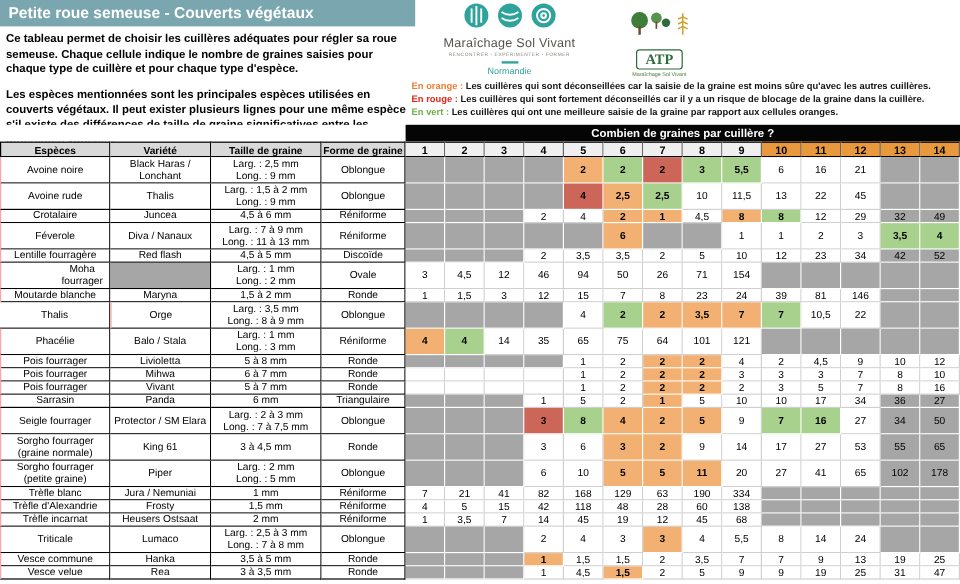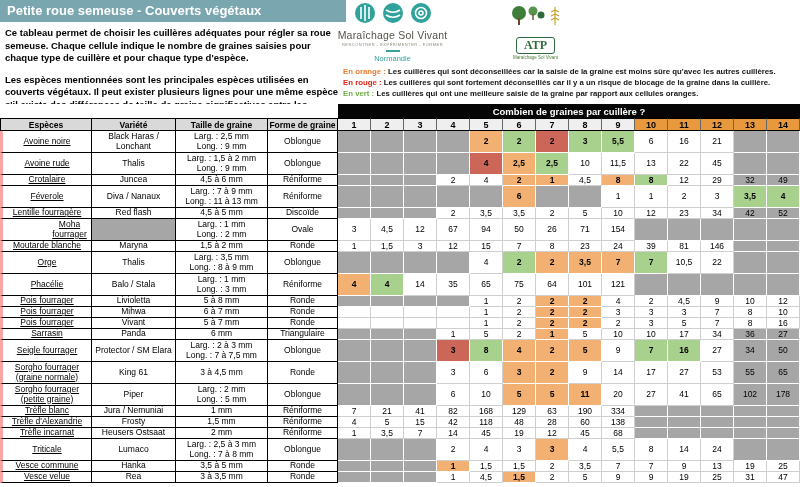--- a/index.html
+++ b/index.html
@@ -7,21 +7,21 @@
         font-family:"Liberation Sans",sans-serif;color:#000;}
 
   .banner{position:absolute;left:0;top:0;width:346px;height:22px;background:#7AA6AF;
           color:#fff;font-size:13px;font-weight:bold;line-height:22px;padding-left:7px;
           box-sizing:border-box;}
 
   .desc{position:absolute;left:5px;top:27px;width:334px;font-size:9.5px;font-weight:bold;
         line-height:12.5px;}
   .desc p{margin:0 0 9px 0;}
 
-  .logos{position:absolute;left:320px;top:2px;width:270px;display:flex;gap:18px;align-items:center;}
+  .logos{position:absolute;left:352px;top:2px;width:270px;display:flex;align-items:flex-end;}
   .msv{width:145px;text-align:center;color:#56534a;}
   .msv-name{font-size:10.5px;margin-top:1px;letter-spacing:.2px;}
   .msv-tag{font-size:4px;color:#8b887c;letter-spacing:.5px;margin-top:1px;}
   .msv-dash{width:14px;height:2px;background:#35A39A;margin:3px auto 2px auto;}
   .msv-region{font-size:7.5px;color:#35A39A;}
   .atp{width:105px;text-align:center;}
   .atp-box{display:inline-block;border:1.5px solid #2F6B3C;border-radius:3px;padding:0 7px;
            font-size:12px;font-weight:bold;color:#2F6B3C;font-family:"Liberation Serif",serif;}
   .atp-sub{font-size:4.5px;color:#4C7A3F;margin-top:1px;}
 
@@ -36,21 +36,21 @@
   .corner{grid-column:1/5;height:14px;background:#fff;}
   .sbar{grid-column:5/19;height:14px;background:#050505;color:#fff;font-size:9.5px;font-weight:bold;}
   .hcell{height:13px;background:#D9D9D9;font-weight:bold;font-size:8.5px;
          border:1px solid #000;border-left:none;}
   .hcell.first{border-left:1px solid #000;}
   .ncell{height:13px;background:#EFEFEF;font-weight:bold;font-size:9px;
          border-top:1px solid #000;border-bottom:1px solid #000;border-right:1px solid #666;}
   .ncell-hi{background:#E8993E;}
   .lcell{font-size:8.5px;line-height:9.5px;background:#fff;flex-direction:column;
          border-right:1px solid #000;border-bottom:1px solid #000;padding:0 1px;}
-  .lcell.first{border-left:3px solid #fca5a5;text-decoration:underline;}
+  .lcell.first{border-left:1px solid #fca5a5;}
   .vg{background:#A6A6A6;}
   .vcell{font-size:8.5px;line-height:9px;background:#fff;
          border-right:1px solid #CFCFCF;border-bottom:1px solid #CFCFCF;}
   .cg{background:#A6A6A6;border-right-color:#fff;border-bottom-color:#fff;}
   .co{background:#F2B173;font-weight:bold;border-right-color:#fff;border-bottom-color:#fff;}
   .cn{background:#A9D18E;font-weight:bold;border-right-color:#fff;border-bottom-color:#fff;}
   .cr{background:#CC6659;font-weight:bold;border-right-color:#fff;border-bottom-color:#fff;}
 </style>
 </head>
 <body>
@@ -234,21 +234,21 @@
       <div class="lcell first" style="height: 22px; padding-left: 46px;">Moha fourrager</div>
       <div class="lcell vg" style="height: 22px;"></div>
       <div class="lcell" style="height: 22px;">
         <div>Larg. : 1 mm</div>
         <div>Long. : 2 mm</div>
       </div>
       <div class="lcell" style="height: 22px;">Ovale</div>
       <div class="vcell" style="height: 22px;">3</div>
       <div class="vcell" style="height: 22px;">4,5</div>
       <div class="vcell" style="height: 22px;">12</div>
-      <div class="vcell" style="height: 22px;">67</div>
+      <div class="vcell" style="height: 22px;">46</div>
       <div class="vcell" style="height: 22px;">94</div>
       <div class="vcell" style="height: 22px;">50</div>
       <div class="vcell" style="height: 22px;">26</div>
       <div class="vcell" style="height: 22px;">71</div>
       <div class="vcell" style="height: 22px;">154</div>
       <div class="vcell cg" style="height: 22px;"></div>
       <div class="vcell cg" style="height: 22px;"></div>
       <div class="vcell cg" style="height: 22px;"></div>
       <div class="vcell cg" style="height: 22px;"></div>
       <div class="vcell cg" style="height: 22px;"></div>
@@ -265,22 +265,22 @@
       <div class="vcell" style="height: 11px;">15</div>
       <div class="vcell" style="height: 11px;">7</div>
       <div class="vcell" style="height: 11px;">8</div>
       <div class="vcell" style="height: 11px;">23</div>
       <div class="vcell" style="height: 11px;">24</div>
       <div class="vcell" style="height: 11px;">39</div>
       <div class="vcell" style="height: 11px;">81</div>
       <div class="vcell" style="height: 11px;">146</div>
       <div class="vcell cg" style="height: 11px;"></div>
       <div class="vcell cg" style="height: 11px;"></div>
+      <div class="lcell" style="height: 22px;">Thalis</div>
       <div class="lcell first" style="height: 22px;">Orge</div>
-      <div class="lcell" style="height: 22px;">Thalis</div>
       <div class="lcell" style="height: 22px;">
         <div>Larg. : 3,5 mm</div>
         <div>Long. : 8 à 9 mm</div>
       </div>
       <div class="lcell" style="height: 22px;">Oblongue</div>
       <div class="vcell cg" style="height: 22px;"></div>
       <div class="vcell cg" style="height: 22px;"></div>
       <div class="vcell cg" style="height: 22px;"></div>
       <div class="vcell cg" style="height: 22px;"></div>
       <div class="vcell" style="height: 22px;">4</div>

